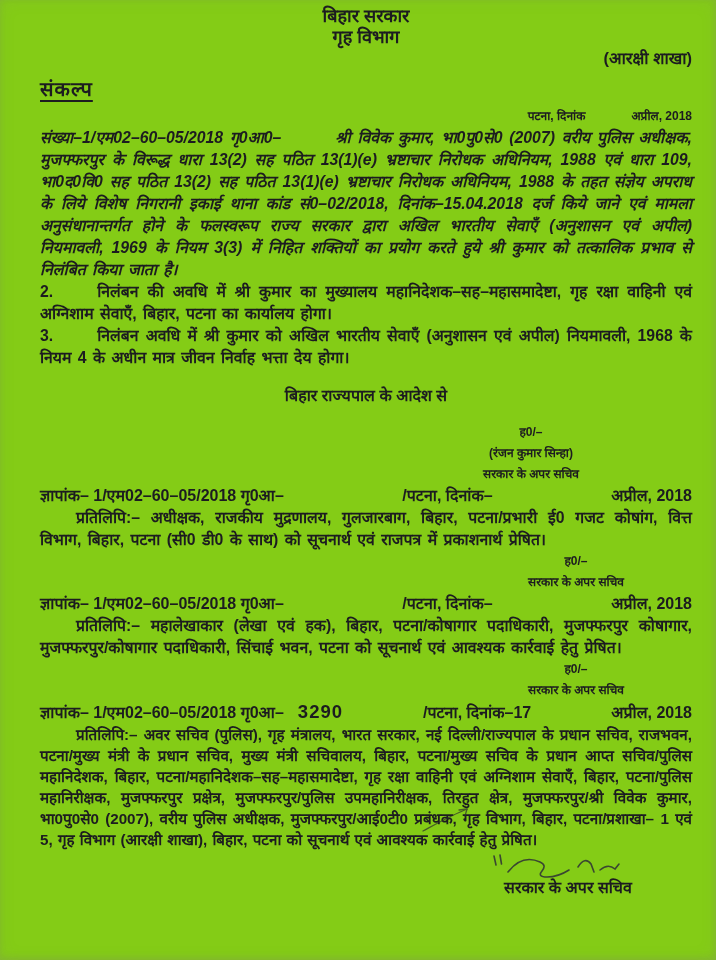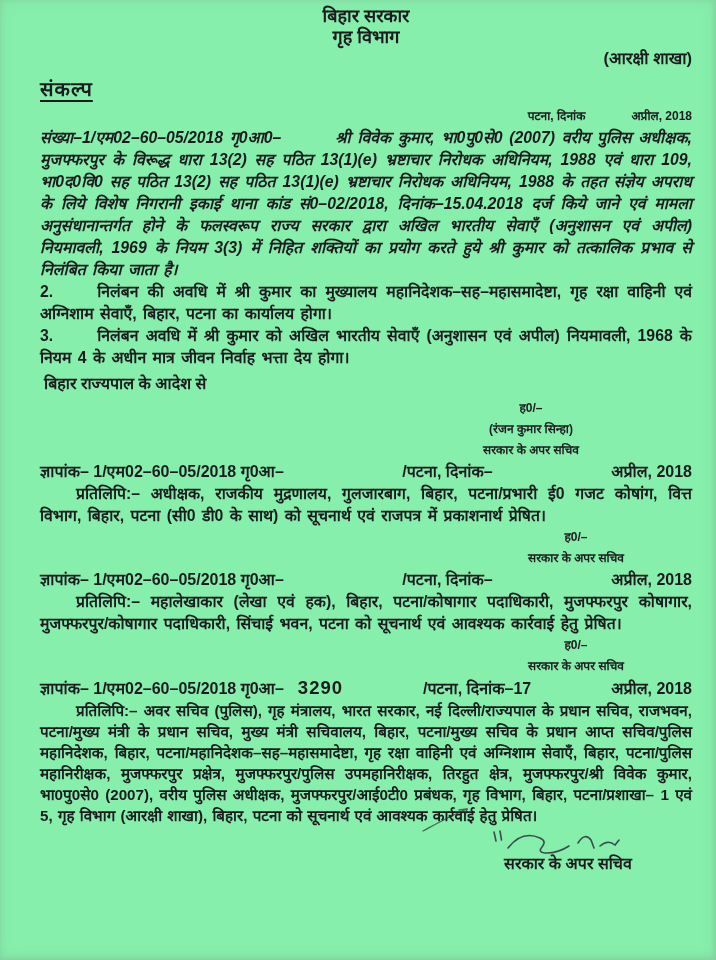--- a/index.html
+++ b/index.html
@@ -1,20 +1,20 @@
 <!DOCTYPE html>
 <html><head>
 <meta charset="utf-8">
 <style>
   * { box-sizing: border-box; }
   html, body { margin: 0; padding: 0; background: #ffffff; }
   .page {
     position: relative;
     width: 716px; height: 960px;
-    background: #86efac;
+    background: #84cc16;
     overflow: hidden;
     font-family: "Liberation Sans", "DejaVu Sans", sans-serif;
     color: #1c1c20;
     padding: 6px 24px 0 40px;
     font-weight: 600;
   }
   .page::before {
     content: ''; position: absolute; inset: 0; pointer-events: none; z-index: 5;
     box-shadow: inset 0 0 16px rgba(130,130,125,.13),
                 inset -2px 0 5px rgba(130,130,125,.10),
@@ -28,21 +28,21 @@
     font-weight: 700; letter-spacing: 1px;
   }
   .title span { text-decoration: underline; text-underline-offset: 4px; text-decoration-thickness: 1.5px; }
   .dateline { display: flex; justify-content: flex-end; font-weight: 700; font-size: 12px; line-height: 22px; margin-top: 4px; }
   .dateline .date-gap { width: 46px; }
   .para { margin: 0; font-size: 15.8px; line-height: 22px; text-align: justify; word-spacing: 2px; }
   .p1 { line-height: 22px; font-style: italic; }
   .p1 .bold { font-weight: 700; }
   .gap48 { display: inline-block; width: 54px; }
   .gap40 { display: inline-block; width: 44px; }
-  .by-order { margin: 4px; text-align: left; font-size: 16px; line-height: 21px; font-weight: 600; }
+  .by-order { margin: 16px; text-align: center; font-size: 16px; line-height: 21px; font-weight: 600; }
   .sign { margin-left: auto; text-align: center; font-size: 12px; line-height: 21px; }
   .sign1 { width: 230px; margin-right: 46px; }
   .sign2 { width: 200px; margin-right: 16px; }
   .memo-line { display: flex; align-items: baseline; font-weight: 700; font-size: 16px; line-height: 22px; }
   .memo-line .mid  { margin-left: auto; }
   .memo-line .mdate{ margin-left: auto; }
   .memo-no { margin-left: 14px; font-size: 18.5px; letter-spacing: 1px; }
   .copy { text-indent: 36px; }
   .copy3 { font-size: 15.2px; line-height: 21px; word-spacing: 1px; }
   .final-sign { position: relative; height: 50px; }

